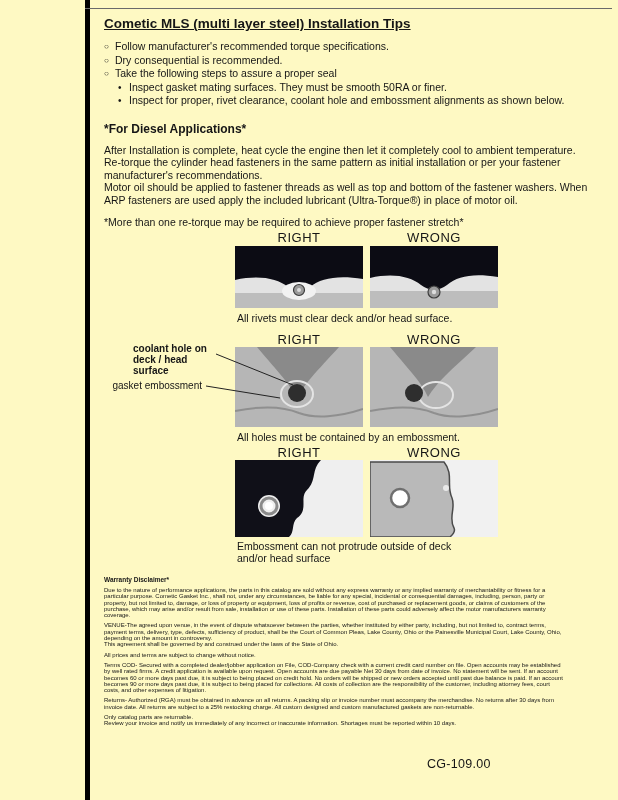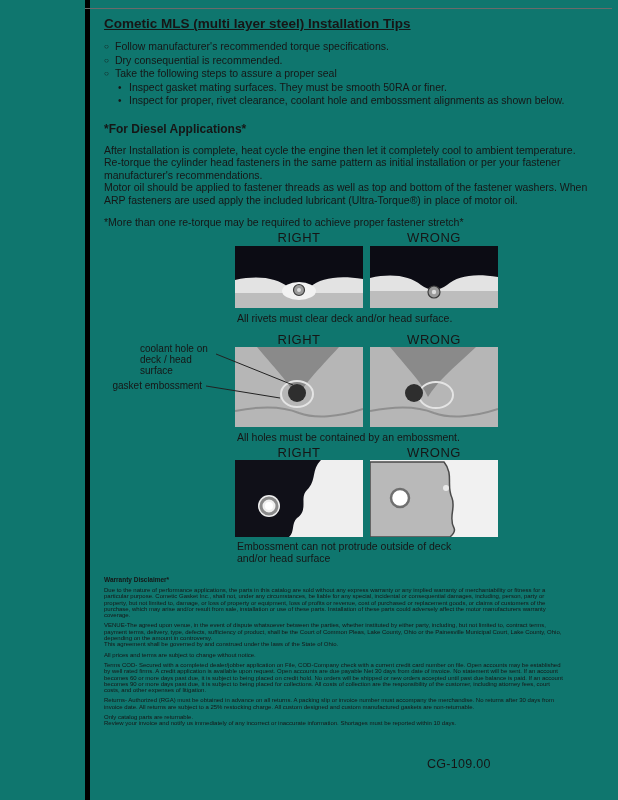--- a/index.html
+++ b/index.html
@@ -1,17 +1,17 @@
 <!DOCTYPE html>
 <html><head>
 <meta charset="utf-8">
 <style>
   html,body{margin:0;padding:0;background:#ffffff;}
   .page{
-    position:relative;width:618px;height:800px;background:#0f766e;overflow:hidden;
+    position:relative;width:618px;height:800px;background:#fef9c3;overflow:hidden;
     font-family:"Liberation Sans", sans-serif;color:#161616;
   }
   .edge-bar{position:absolute;left:85px;top:0;width:5px;height:800px;background:#000;}
   .top-rule{position:absolute;left:85px;top:8px;width:527px;height:1px;background:#6a6a6a;}
 
   .content-top{position:absolute;left:104px;top:16px;width:492px;}
   .doc-title{font-size:13.5px;font-weight:bold;text-decoration:underline;margin-bottom:9px;}
   .bullet{display:flex;font-size:10.5px;line-height:13.5px;}
   .b-marker{width:11px;flex:0 0 11px;font-size:8px;line-height:13.5px;text-align:left;}
   .sub{margin-left:14px;}
@@ -94,21 +94,21 @@
         <path d="M0 0 H128 V31 C103 27 88 30 77 39 C69 45 59 45 51 39 C40 30 22 27 0 32 Z" fill="#0c0c14"></path>
         <circle cx="64" cy="46" r="6" fill="#9a9a9a" stroke="#3c3c3c" stroke-width="1.2"></circle>
         <circle cx="64" cy="46" r="2.2" fill="#dcdcdc"></circle>
       </svg>
     </div>
     <div class="dg-caption" style="left:237px;top:84px;">All rivets must clear deck and/or head surface.</div>
 
     <div class="dg-header" style="left:235px;top:104px;">RIGHT</div>
     <div class="dg-header" style="left:370px;top:104px;">WRONG</div>
 
-    <div class="dg-side-label pre" style="left:140px;top:115px;width:82px;">coolant hole on
+    <div class="dg-side-label pre" style="left:133px;top:115px;width:82px;font-weight:bold;">coolant hole on
 deck / head surface</div>
     <div class="dg-side-label" style="left:106px;top:152px;width:96px;text-align:right;">gasket embossment</div>
 
     <div class="dg-panel" style="left:235px;top:119px;">
       <svg width="128" height="80" viewBox="0 0 128 80">
         <rect width="128" height="80" fill="#b6b6b6"></rect>
         <path d="M22 0 C44 26 56 38 62 52 C68 38 82 24 104 0 Z" fill="#8a8a8a"></path>
         <path d="M0 64 C30 58 50 60 64 66 C80 72 104 70 128 62" fill="none" stroke="#8f8f8f" stroke-width="2"></path>
         <ellipse cx="62" cy="47" rx="16" ry="13" fill="none" stroke="#e4e4e4" stroke-width="2"></ellipse>
         <circle cx="62" cy="46" r="9" fill="#2e2e2e"></circle>

